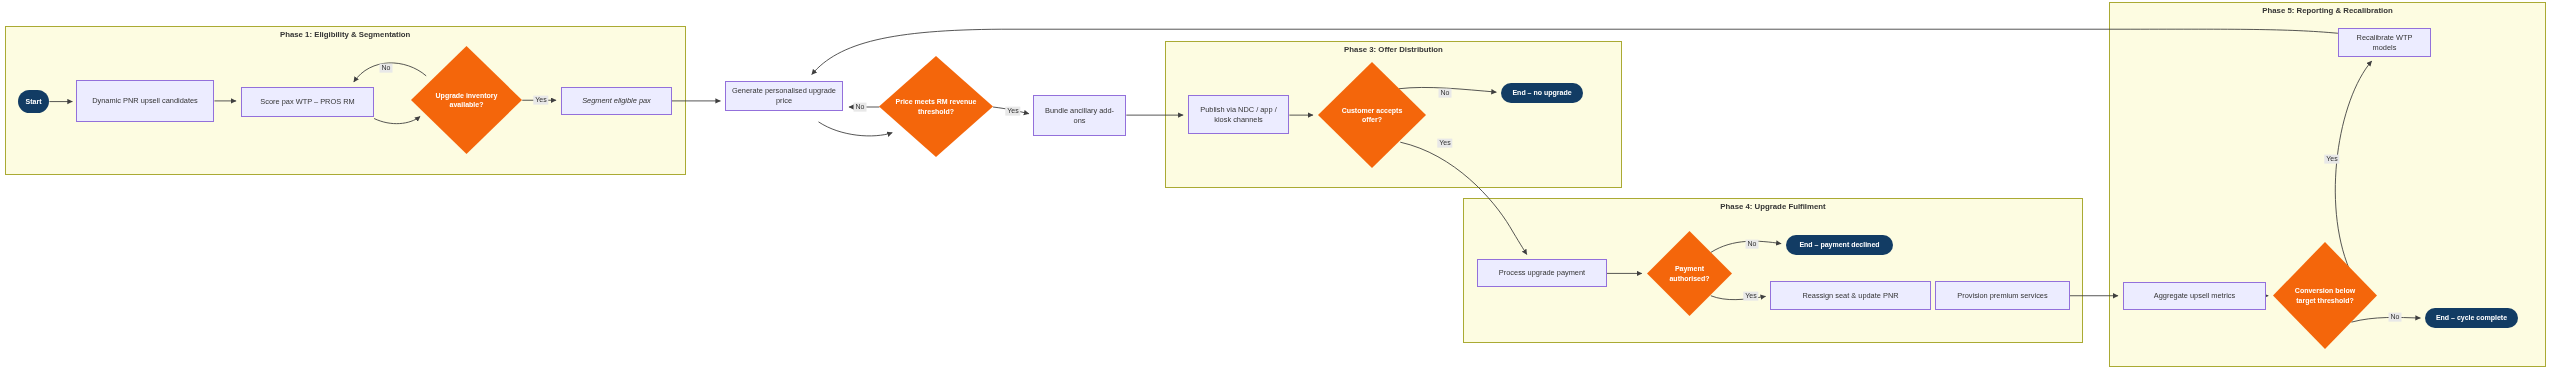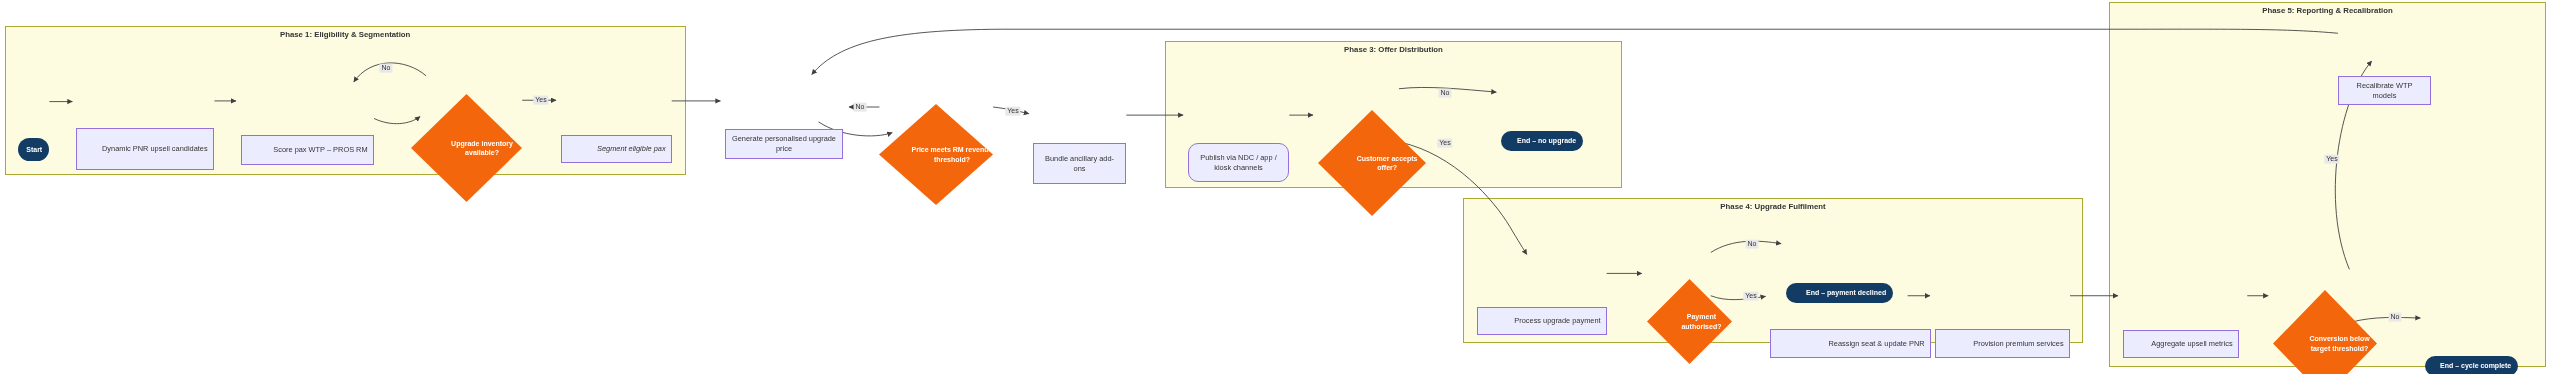--- a/index.html
+++ b/index.html
@@ -10,22 +10,22 @@
   .phase{
     position:absolute;background:var(--container-fill,#fdfce1);
     border:0.7px solid var(--container-border,#aaaa33);z-index:0;box-sizing:border-box;
   }
   .phase-title{
     position:absolute;top:3.4px;left:0;right:0;text-align:center;
     font-size:7.8px;font-weight:600;color:var(--text-dark,#333);
   }
   .edges{position:absolute;left:0;top:0;z-index:1;pointer-events:none;}
   .node{
-    position:absolute;z-index:2;display:flex;align-items:center;justify-content:flex-end;
-    text-align:center;font-size:7.4px;line-height:1.3;box-sizing:border-box;margin-top:48px;
+    position:absolute;z-index:2;display:flex;align-items:center;justify-content:center;
+    text-align:center;font-size:7.4px;line-height:1.3;box-sizing:border-box;
   }
   .proc{
     background:var(--process-fill,#ececff);
     border:0.7px solid var(--process-border,#9370db);
     color:var(--text-dark,#333);padding:1.4px 5.4px;
   }
   .decision{
     background:var(--decision-fill,#f4660b);
     clip-path:polygon(50% 0,100% 50%,50% 100%,0 50%);
     color:var(--text-light,#fff);font-weight:bold;font-size:7px;
@@ -108,21 +108,21 @@
   </div>
   <div class="node proc" style="left:725px;top:81px;width:118px;height:30px;">
     <span>Generate personalised upgrade price</span>
   </div>
   <div class="node decision" style="left:879px;top:56px;width:114px;height:101px;">
     <span class="dtxt">Price meets RM revenue threshold?</span>
   </div>
   <div class="node proc" style="left:1033px;top:95px;width:93px;height:41px;">
     <span>Bundle ancillary add-ons</span>
   </div>
-  <div class="node proc" style="left:1188px;top:95px;width:101px;height:39px;border-radius:10px;">
+  <div class="node proc" style="left:1188px;top:95px;width:101px;height:39px;">
     <span>Publish via NDC / app / kiosk channels</span>
   </div>
   <div class="node decision" style="left:1318px;top:62px;width:108px;height:106px;">
     <span class="dtxt">Customer accepts offer?</span>
   </div>
   <div class="node terminal" style="left:1501px;top:83px;width:82px;height:20px;">
     <span>End – no upgrade</span>
   </div>
   <div class="node proc" style="left:1477px;top:259px;width:130px;height:28px;">
     <span>Process upgrade payment</span>
@@ -132,21 +132,21 @@
   </div>
   <div class="node terminal" style="left:1786px;top:235px;width:107px;height:19.6px;">
     <span>End – payment declined</span>
   </div>
   <div class="node proc" style="left:1770px;top:281px;width:161px;height:29px;">
     <span>Reassign seat &amp; update PNR</span>
   </div>
   <div class="node proc" style="left:1935px;top:281px;width:135px;height:29px;">
     <span>Provision premium services</span>
   </div>
-  <div class="node proc" style="left:2123px;top:282px;width:116px;height:28px;">
+  <div class="node proc" style="left:2123px;top:282px;width:143px;height:28px;">
     <span>Aggregate upsell metrics</span>
   </div>
   <div class="node decision" style="left:2273px;top:242px;width:104px;height:107px;">
     <span class="dtxt">Conversion below target threshold?</span>
   </div>
   <div class="node terminal" style="left:2425px;top:308px;width:93px;height:20px;">
     <span>End – cycle complete</span>
   </div>
   <div class="node proc" style="left:2338px;top:28px;width:93px;height:29px;">
     <span>Recalibrate WTP models</span>

